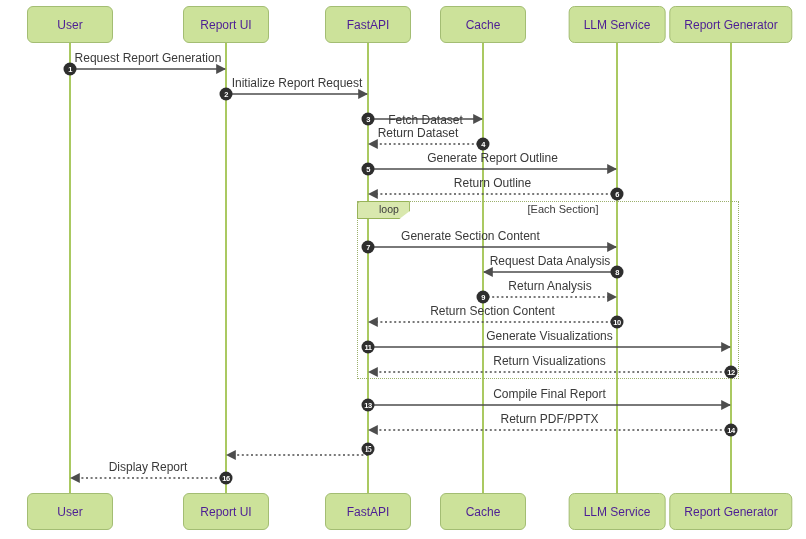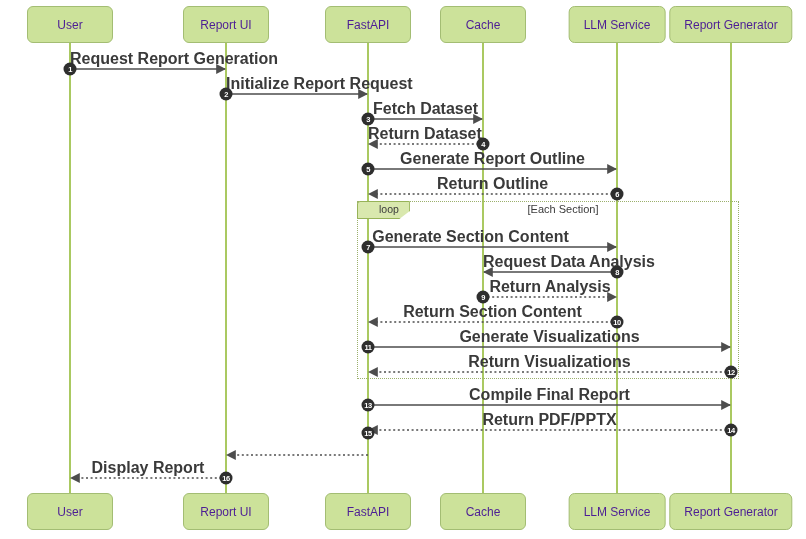--- a/index.html
+++ b/index.html
@@ -14,22 +14,22 @@
     background:#cce29a; border:1px solid #a3bd73; border-radius:6px;
     display:flex; align-items:center; justify-content:center;
     font-size:12px; color:#4c1d95; padding:0 14px; white-space:nowrap;
   }
   .lifeline {
     position:absolute; width:2px; transform:translateX(-50%);
     background:#aac961;
   }
   .arrows { position:absolute; left:0; top:0; }
   .msg-label {
-    position:absolute; text-align:center; font-size:16px; color:#3a3a3a;
-    white-space:nowrap; line-height:13px;font-weight:bold;
+    position:absolute; text-align:center; font-size:12px; color:#3a3a3a;
+    white-space:nowrap; line-height:13px;
   }
   .msg-num {
     position:absolute; width:13px; height:13px; border-radius:50%;
     background:#2e2e2e; color:#ffffff; font-size:7.5px; font-weight:bold;
     display:flex; align-items:center; justify-content:center;
     transform:translate(-50%,-50%); letter-spacing:-0.5px;
   }
   .loop-frame {
     position:absolute; border:1.4px dotted #9bb06c; box-sizing:border-box;
   }
@@ -75,21 +75,21 @@
       <line x1="731" y1="372" x2="369" y2="372" stroke="#4d4d4d" stroke-width="1.4" stroke-dasharray="2 2.6" marker-end="url(#arr)"></line>
       <line x1="368" y1="405" x2="730" y2="405" stroke="#4d4d4d" stroke-width="1.4" marker-end="url(#arr)"></line>
       <line x1="731" y1="430" x2="369" y2="430" stroke="#4d4d4d" stroke-width="1.4" stroke-dasharray="2 2.6" marker-end="url(#arr)"></line>
       <line x1="368" y1="455" x2="227" y2="455" stroke="#4d4d4d" stroke-width="1.4" stroke-dasharray="2 2.6" marker-end="url(#arr)"></line>
       <line x1="226" y1="478" x2="71" y2="478" stroke="#4d4d4d" stroke-width="1.4" stroke-dasharray="2 2.6" marker-end="url(#arr)"></line>
     </svg>
     <div class="msg-label" style="left: 70px; width: 156px; top: 52px;">Request Report Generation</div>
     <div class="msg-num" style="left: 70px; top: 69px;">1</div>
     <div class="msg-label" style="left: 226px; width: 142px; top: 77px;">Initialize Report Request</div>
     <div class="msg-num" style="left: 226px; top: 94px;">2</div>
-    <div class="msg-label" style="left: 368px; width: 115px; top: 102px;">Fetch Dataset</div>
+    <div class="msg-label" style="left: 368px; width: 115px; top: 114px;">Fetch Dataset</div>
     <div class="msg-num" style="left: 368px; top: 119px;">3</div>
     <div class="msg-label" style="left: 368px; width: 100px; top: 127px;">Return Dataset</div>
     <div class="msg-num" style="left: 483px; top: 144px;">4</div>
     <div class="msg-label" style="left: 368px; width: 249px; top: 152px;">Generate Report Outline</div>
     <div class="msg-num" style="left: 368px; top: 169px;">5</div>
     <div class="msg-label" style="left: 368px; width: 249px; top: 177px;">Return Outline</div>
     <div class="msg-num" style="left: 617px; top: 194px;">6</div>
     <div class="msg-label" style="left: 368px; width: 205px; top: 230px;">Generate Section Content</div>
     <div class="msg-num" style="left: 368px; top: 247px;">7</div>
     <div class="msg-label" style="left: 483px; width: 134px; top: 255px;">Request Data Analysis</div>
@@ -99,21 +99,21 @@
     <div class="msg-label" style="left: 368px; width: 249px; top: 305px;">Return Section Content</div>
     <div class="msg-num" style="left: 617px; top: 322px;">10</div>
     <div class="msg-label" style="left: 368px; width: 363px; top: 330px;">Generate Visualizations</div>
     <div class="msg-num" style="left: 368px; top: 347px;">11</div>
     <div class="msg-label" style="left: 368px; width: 363px; top: 355px;">Return Visualizations</div>
     <div class="msg-num" style="left: 731px; top: 372px;">12</div>
     <div class="msg-label" style="left: 368px; width: 363px; top: 388px;">Compile Final Report</div>
     <div class="msg-num" style="left: 368px; top: 405px;">13</div>
     <div class="msg-label" style="left: 368px; width: 363px; top: 413px;">Return PDF/PPTX</div>
     <div class="msg-num" style="left: 731px; top: 430px;">14</div>
-    <div class="msg-num" style="left: 368px; top: 433px;">15</div>
+    <div class="msg-num" style="left: 368px; top: 449px; font-family: Liberation Serif, serif;">15</div>
     <div class="msg-label" style="left: 70px; width: 156px; top: 461px;">Display Report</div>
     <div class="msg-num" style="left: 226px; top: 478px;">16</div>
     <div class="loop-tab" style="left: 357px; top: 201px;">loop</div>
     <div class="loop-cond" style="left: 563px; top: 203px;">[Each Section]</div>
     <div class="actor-box" style="left: 70px; top: 6px;">
       <span>User</span>
     </div>
     <div class="actor-box" style="left: 70px; top: 493px;">
       <span>User</span>
     </div>

